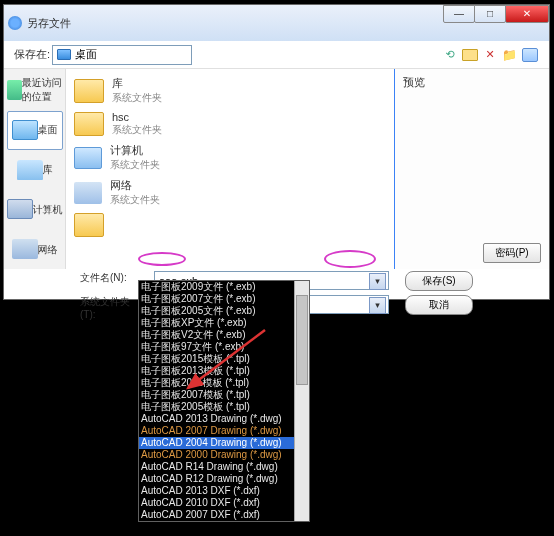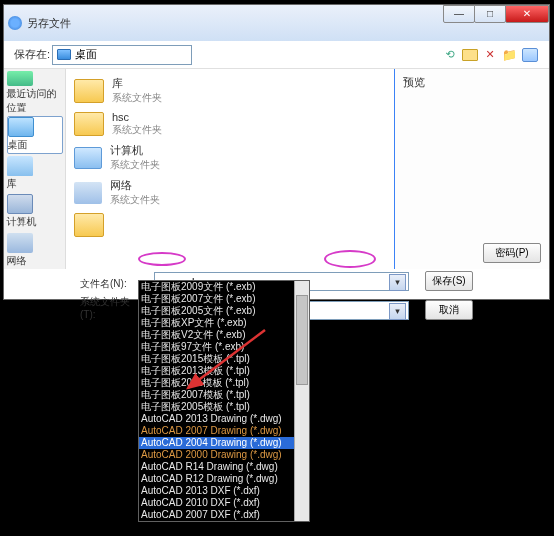--- a/index.html
+++ b/index.html
@@ -16,21 +16,21 @@
 .desktop-ico { width: 14px; height: 11px; background: linear-gradient(#7ec0ff,#3a8dde); border: 1px solid #2a6db5; border-radius: 1px; margin-right: 4px; }
 .toolbar-sep { flex: 1; }
 .tb-icon { width: 18px; height: 18px; border: 1px solid transparent; display: flex; align-items: center; justify-content: center; font-size: 11px; color: #555; }
 .tb-folder { width: 16px; height: 12px; background: #fde08a; border: 1px solid #c9a227; border-radius: 1px; position: relative; }
 .tb-arrow::before { content: '⟲'; color: #4a8; }
 .tb-del::before { content: '✕'; color: #c33; }
 .tb-new::before { content: '📁'; font-size: 12px; }
 .tb-views { width: 20px; height: 14px; background: linear-gradient(#cde6ff,#9cc8ff); border: 1px solid #5a8fd6; border-radius: 2px; }
 .body-area { display: flex; height: 200px; }
 .sidebar { width: 62px; background: #f2f2f2; border-right: 1px solid #ddd; display: flex; flex-direction: column; align-items: center; padding-top: 2px; gap: 1px; }
-.sb-item { width: 56px; height: 44px; display: flex; flex-direction: column; justify-content: center; font-size: 10px; color: #333; cursor: pointer; border-radius: 2px; }
+.sb-item { width: 56px; height: 44px; display: flex; flex-direction: row; align-items: center; justify-content: center; font-size: 10px; color: #333; cursor: pointer; border-radius: 2px; }
 .sb-item.active { background: #fff; border: 1px solid #7da2ce; }
 .sb-icon { width: 26px; height: 20px; margin-bottom: 1px; }
 .sb-recent { background: linear-gradient(#7ea,#4b8); border-radius: 2px; }
 .sb-desk { background: linear-gradient(#bde3ff,#6fb6ee); border: 1px solid #3f8fd0; border-radius: 2px; }
 .sb-lib { background: linear-gradient(#c8e6ff,#88c0ee); border-radius: 3px 3px 1px 1px; }
 .sb-comp { background: linear-gradient(#d0dced,#9ab6d9); border: 1px solid #6b8bb8; border-radius: 2px; position: relative; }
 .sb-net { background: linear-gradient(#d0e0f0,#9ab8de); border-radius: 2px; }
 .files { flex: 1; overflow-y: auto; padding: 4px 6px; position: relative; background: #fff; }
 .files::-webkit-scrollbar { width: 16px; }
 .files::-webkit-scrollbar-track { background: #f0f0f0; border-left: 1px solid #ccc; }
@@ -39,25 +39,25 @@
 .folder-ico { width: 30px; height: 24px; background: linear-gradient(#ffe9a8,#f7c951); border: 1px solid #d4a029; border-radius: 2px; flex-shrink: 0; }
 .comp-ico { width: 28px; height: 22px; background: linear-gradient(#cfe8ff,#8bbff0); border: 1px solid #5e9ad8; border-radius: 2px; flex-shrink: 0; }
 .net-ico { width: 28px; height: 22px; background: linear-gradient(#d4e4f5,#9fc0e8); border-radius: 2px; flex-shrink: 0; }
 .file-txt { font-size: 11px; color: #333; }
 .file-sub { font-size: 10px; color: #888; }
 .right-panel { width: 155px; border-left: 1px solid #3b82f6; padding: 6px 8px; background: #fdfdfd; display: flex; flex-direction: column; }
 .rp-label { font-size: 11px; color: #333; }
 .rp-space { flex: 1; }
 .rp-btn { width: 58px; height: 20px; border: 1px solid #888; background: linear-gradient(#fefefe,#e4e4e4); font-size: 10px; border-radius: 2px; cursor: pointer; align-self: flex-end; }
 .bottom-bar { padding: 2px 76px 4px 76px; display: flex; flex-direction: column; gap: 4px; }
-.row { display: flex; align-items: flex-end; gap: 16px; }
+.row { display: flex; align-items: flex-start; gap: 16px; }
 .lbl { width: 58px; font-size: 10px; color: #333; text-align: left; }
 .combo { flex: 1; height: 19px; border: 1px solid #7e9db9; background: #fff; display: flex; align-items: center; padding: 0 4px; font-size: 11px; position: relative; }
 .combo::after { content: '▾'; position: absolute; right: 2px; top: 1px; width: 15px; height: 15px; background: linear-gradient(#e9eff9,#c5d6ee); border: 1px solid #7b98c6; text-align: center; line-height: 14px; font-size: 9px; color: #333; }
-.btn { width: 48px; height: 20px; border: 1px solid #888; background: linear-gradient(#fefefe,#e4e4e4); font-size: 10px; border-radius: 2px; cursor: pointer; }
+.btn { width: 68px; height: 20px; border: 1px solid #888; background: linear-gradient(#fefefe,#e4e4e4); font-size: 10px; border-radius: 8px; cursor: pointer; }
 .mark { position: absolute; border: 2px solid #d63ac8; border-radius: 50%; pointer-events: none; }
 .m1 { left: 138px; top: 252px; width: 48px; height: 14px; }
 .m2 { left: 324px; top: 250px; width: 52px; height: 18px; }
 .dropdown { position: absolute; left: 138px; top: 280px; width: 172px; background: #000; border: 1px solid #606060; font-family: SimSun, monospace; font-size: 10px; line-height: 12px; color: #e8e8e8; padding: 0; z-index: 10; max-height: 252px; overflow: hidden; }
 .dd-item { padding: 0 2px; white-space: nowrap; }
 .dd-red { color: #d94; }
 .dd-sel { background: #2a6bd8; color: #fff; }
 .dd-scroll { position: absolute; right: 0; top: 0; bottom: 0; width: 15px; background: #e8e8e8; border-left: 1px solid #aaa; }
 .dd-thumb { position: absolute; right: 1px; top: 14px; width: 12px; height: 90px; background: #c5c5c5; border: 1px solid #999; }
 .arrow { position: absolute; left: 180px; top: 326px; width: 90px; height: 68px; pointer-events: none; z-index: 20; }

